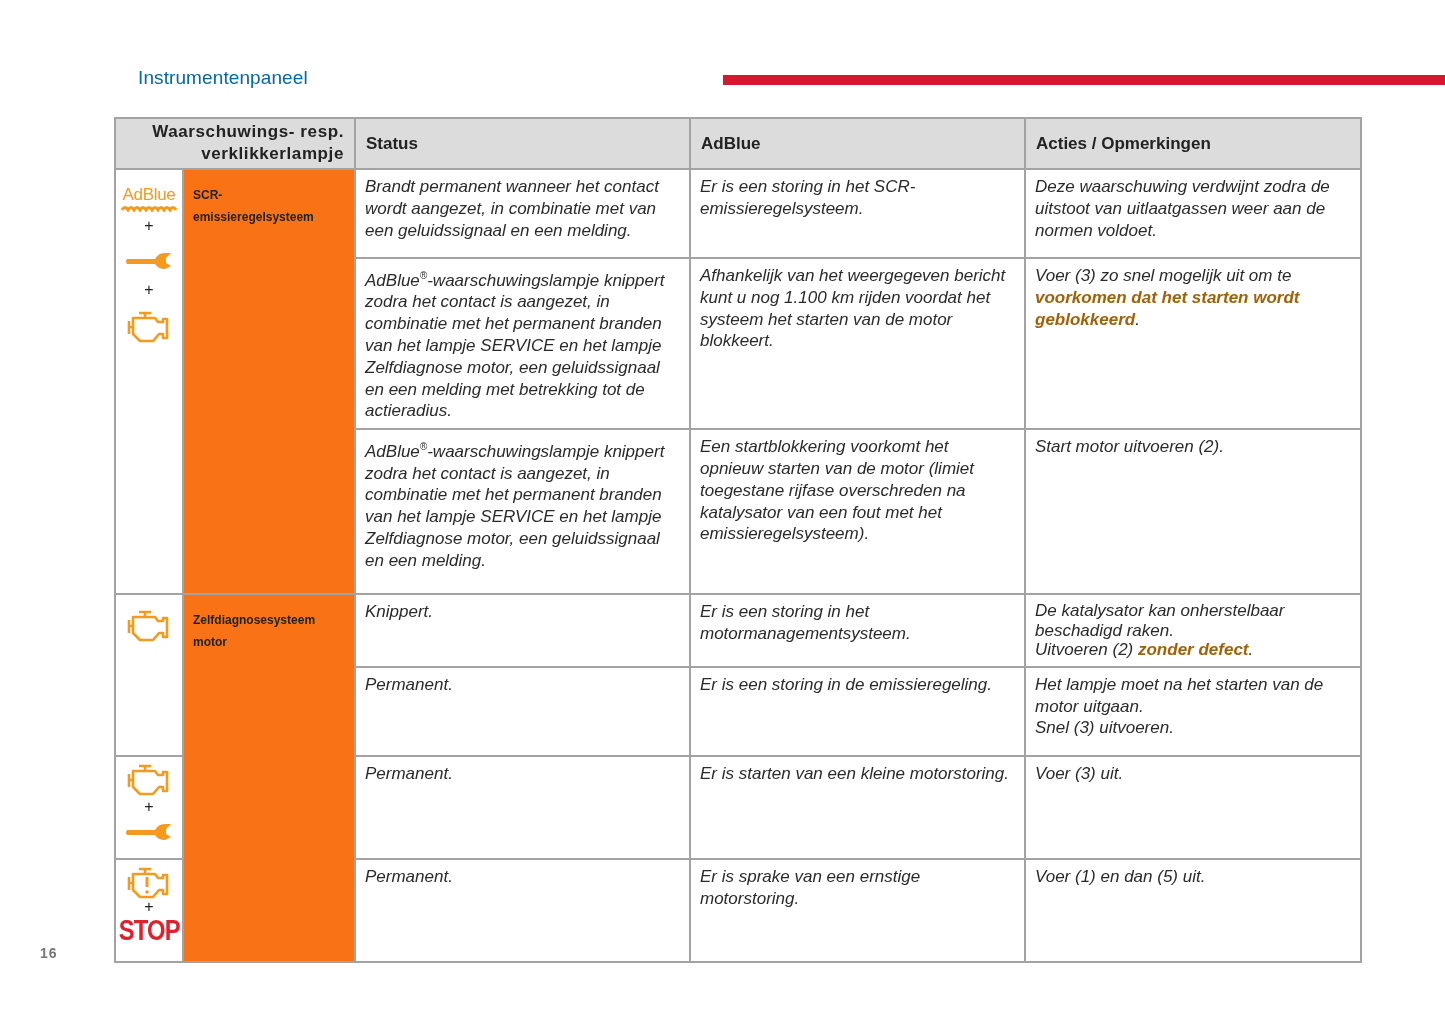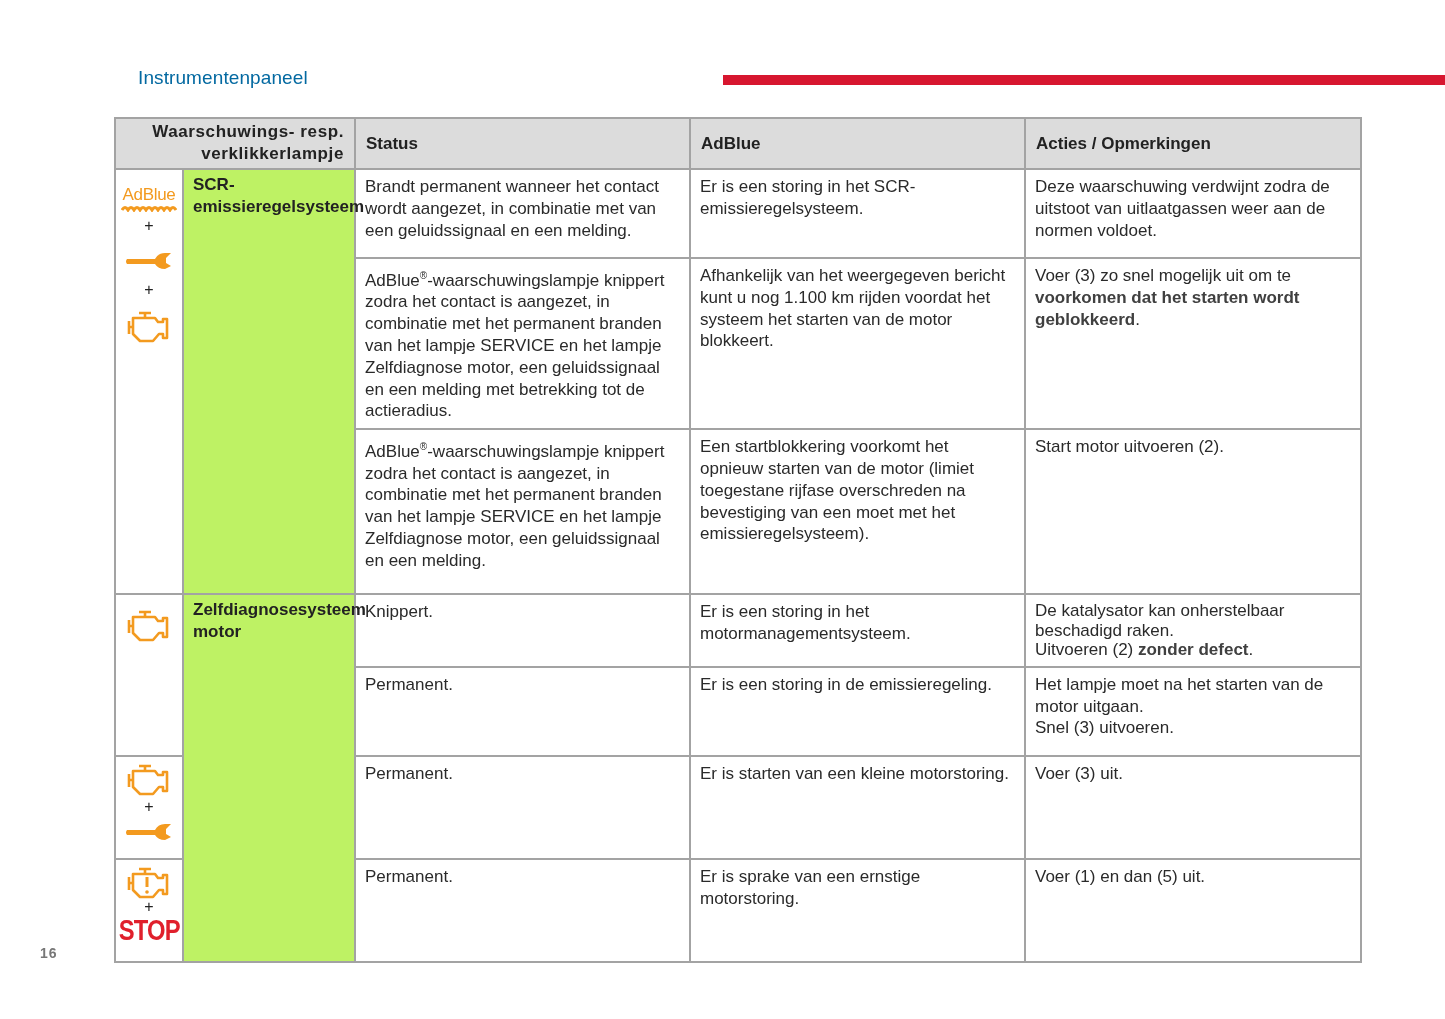--- a/index.html
+++ b/index.html
@@ -7,23 +7,23 @@
          font-family: "Liberation Sans", sans-serif; color: #222; }
   .section-title { position: absolute; left: 114px; top: 67px; font-size: 19px; color: #0369a1; letter-spacing: 0.1px; margin-left: 24px; }
   .red-bar { position: absolute; left: 723px; top: 75px; width: 722px; height: 10px; background: #d7162f; }
   .page-number { position: absolute; left: 40px; top: 945px; font-size: 14px; font-weight: bold; color: #777; letter-spacing: 1px; }
 
   table.warn { position: absolute; left: 114px; top: 117px; border-collapse: collapse; table-layout: fixed; width: 1246px; }
   table.warn td, table.warn th { border: 2px solid #a3a3a3; vertical-align: top; padding: 0; }
   table.warn th { background: #dcdcdc; text-align: left; font-size: 17px; font-weight: bold; color: #222; height: 45px; padding: 2px 10px; vertical-align: middle; }
   table.warn th.h1 { vertical-align: top; padding-top: 2px; line-height: 22px; letter-spacing: 0.6px; text-align: right; }
   td.icons { background: #fff; text-align: center; }
-  td.system { background: #bef264; font-size: 17px; font-weight: bold; padding: 4px 9px !important; line-height: 22px; color: #222; }
-  td.txt { font-size: 17px; line-height: 21.8px; padding: 6px 9px !important; color: #2a2a2a; }
-  td.txt b { color: #404040; }
+  td.system { background: #f97316; font-size: 12px; font-weight: bold; padding: 14px 9px !important; line-height: 22px; color: #222; }
+  td.txt { font-size: 17px; line-height: 21.8px; padding: 6px 9px !important; color: #2a2a2a; font-style: italic; }
+  td.txt b { color: #a16207; }
   .ic-stack { display: flex; flex-direction: column; align-items: center; padding-top: 6px; }
   .plus { font-size: 16px; color: #222; line-height: 20px; }
   .adblue-text { font-size: 17px; color: #f39a1f; font-weight: normal; letter-spacing: -0.3px; line-height: 18px; }
   .stop-text { font-size: 29px; font-weight: bold; color: #e0202c; letter-spacing: -1px; font-family: "Liberation Sans", sans-serif; transform: scaleX(0.82); line-height: 32px; }
   svg { display: block; }
 </style>
 </head>
 <body>
 
 <div class="section-title">Instrumentenpaneel</div>
@@ -76,21 +76,21 @@
     <td class="txt">Er is een storing in het SCR-emissieregelsysteem.</td>
     <td class="txt">Deze waarschuwing verdwijnt zodra de uitstoot van uitlaatgassen weer aan de normen voldoet.</td>
   </tr>
   <tr style="height:165px">
     <td class="txt"><span>AdBlue</span><sup style="font-size:10px">®</sup><span>-waarschuwingslampje knippert zodra het contact is aangezet, in combinatie met het permanent branden van het lampje SERVICE en het lampje Zelfdiagnose motor, een geluidssignaal en een melding met betrekking tot de actieradius.</span></td>
     <td class="txt">Afhankelijk van het weergegeven bericht kunt u nog 1.100 km rijden voordat het systeem het starten van de motor blokkeert.</td>
     <td class="txt"><span>Voer (3) zo snel mogelijk uit om te </span><b>voorkomen dat het starten wordt geblokkeerd</b><span>.</span></td>
   </tr>
   <tr style="height:165px">
     <td class="txt"><span>AdBlue</span><sup style="font-size:10px">®</sup><span>-waarschuwingslampje knippert zodra het contact is aangezet, in combinatie met het permanent branden van het lampje SERVICE en het lampje Zelfdiagnose motor, een geluidssignaal en een melding.</span></td>
-    <td class="txt">Een startblokkering voorkomt het opnieuw starten van de motor (limiet toegestane rijfase overschreden na bevestiging van een moet met het emissieregelsysteem).</td>
+    <td class="txt">Een startblokkering voorkomt het opnieuw starten van de motor (limiet toegestane rijfase overschreden na katalysator van een fout met het emissieregelsysteem).</td>
     <td class="txt">Start motor uitvoeren (2).</td>
   </tr>
 
   <tr style="height:69px">
     <td class="icons" rowspan="2">
       <div class="ic-stack" style="padding-top:14px">
         <div>
           <svg width="48" height="34" viewBox="0 0 48 34">
                 <path d="M14 3 H26 M20 3 V8 M8 8 H30 L33 12 H38 V9 H42 V28 H38 V24 H34 L28 31 H15 L8 24 V8 Z M4 11 V24 M4 17 H8" fill="none" stroke="#f39a1f" stroke-width="2.6" stroke-linejoin="round"></path>
               </svg>

